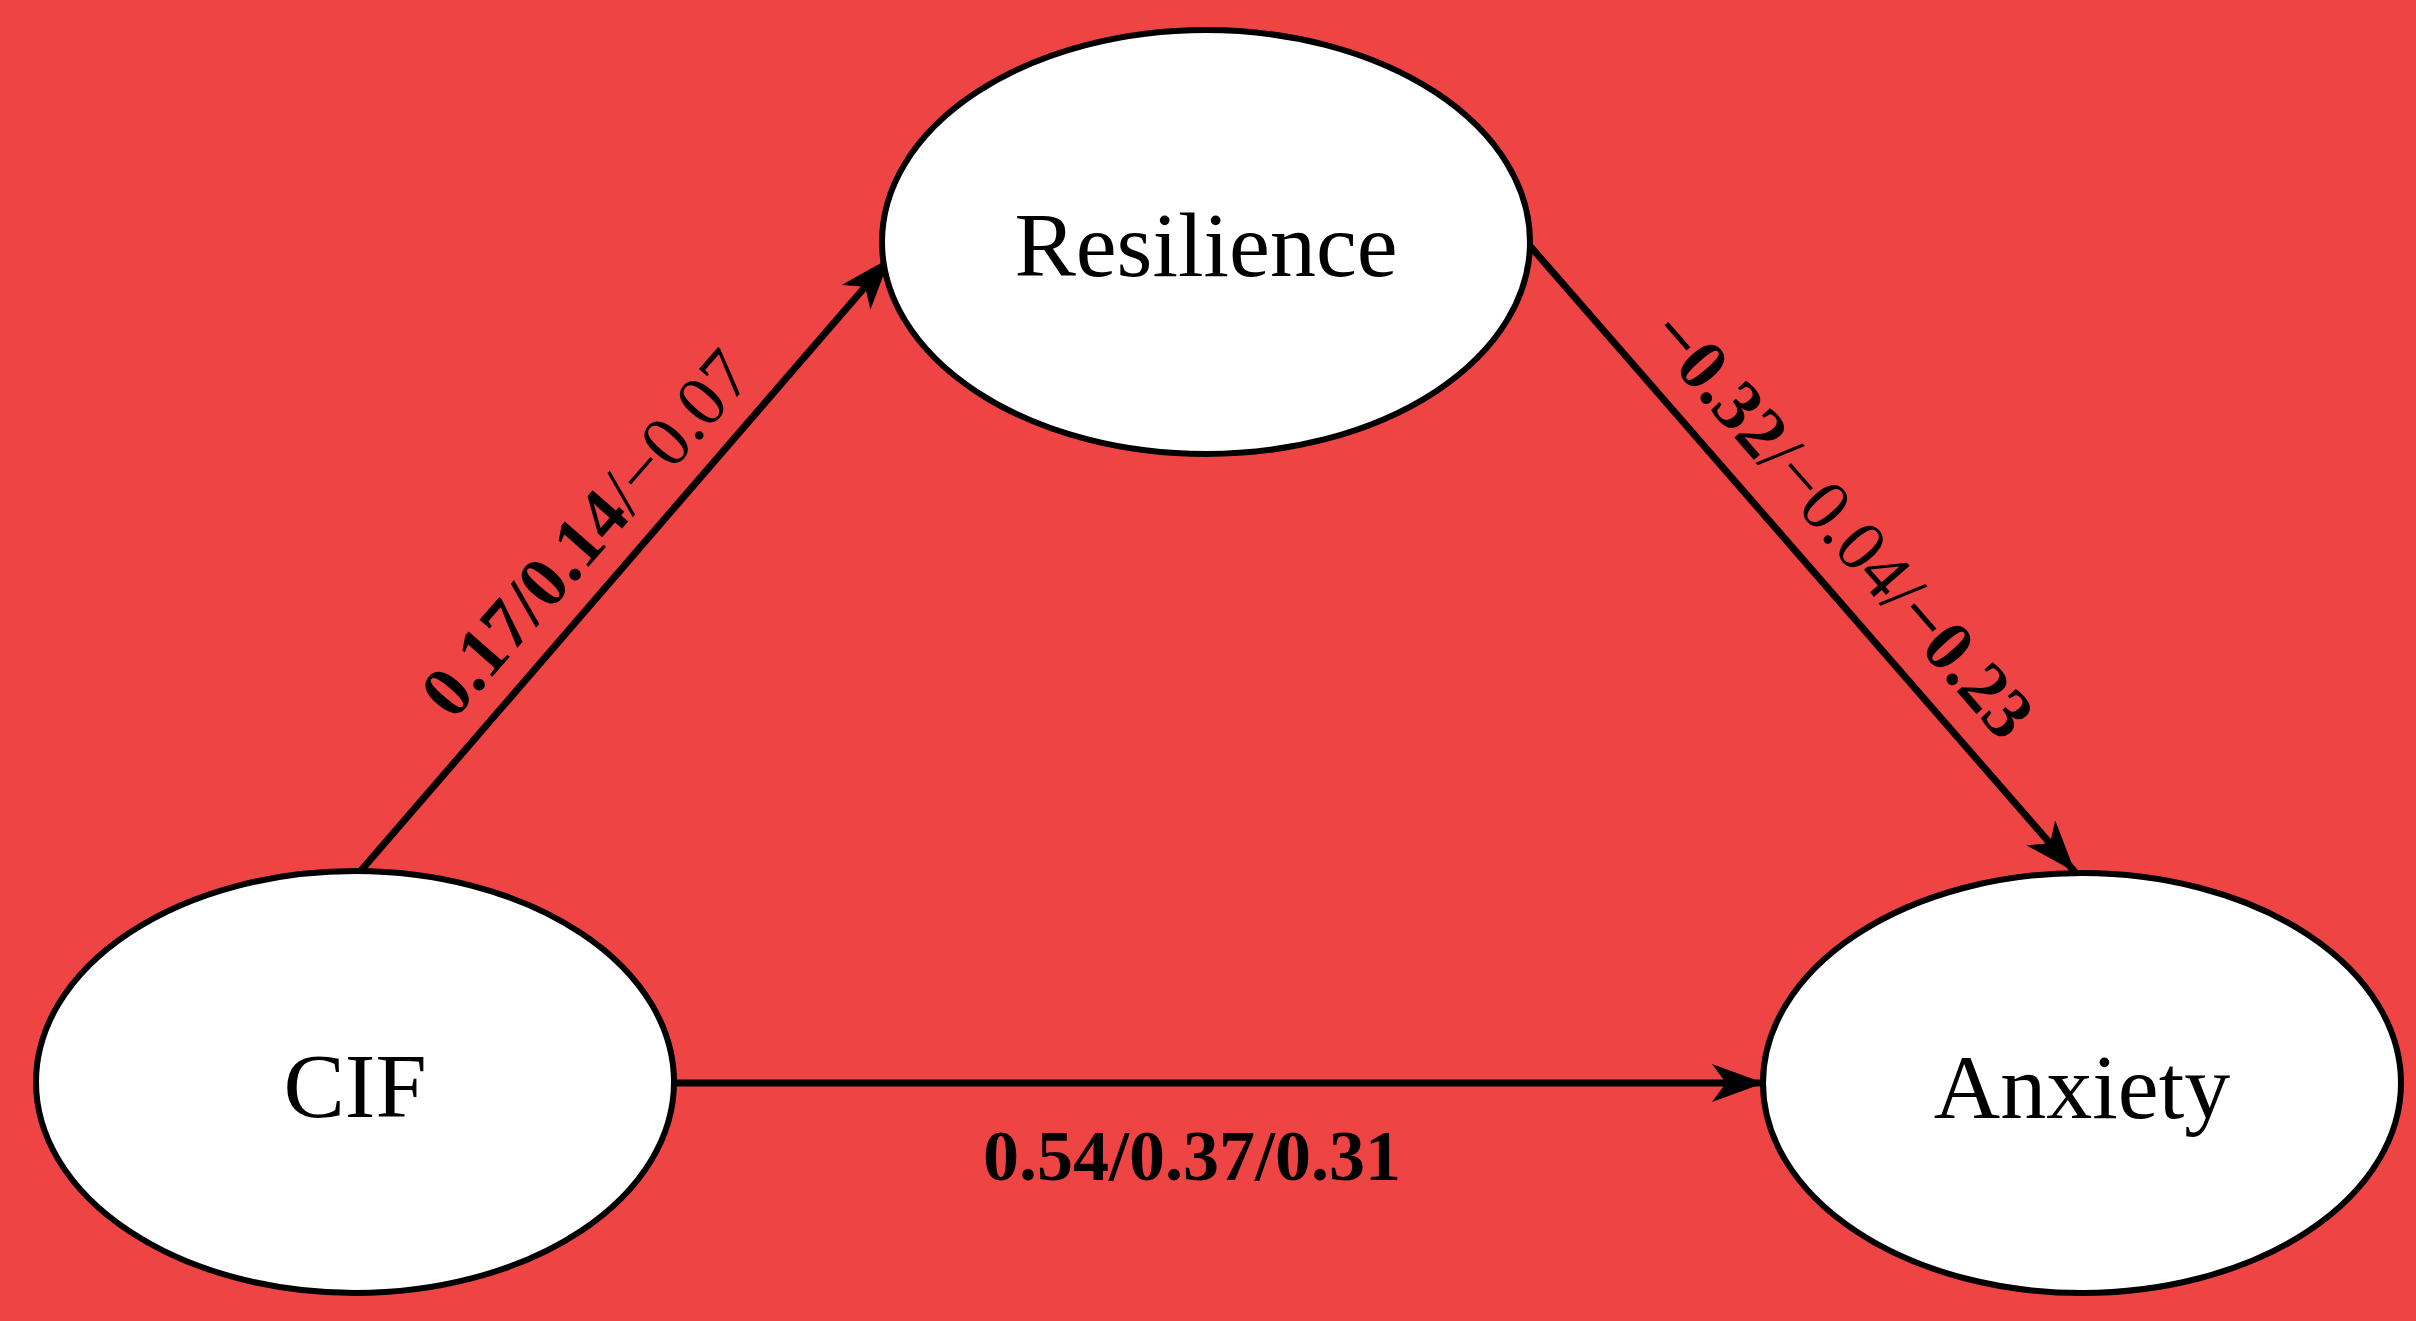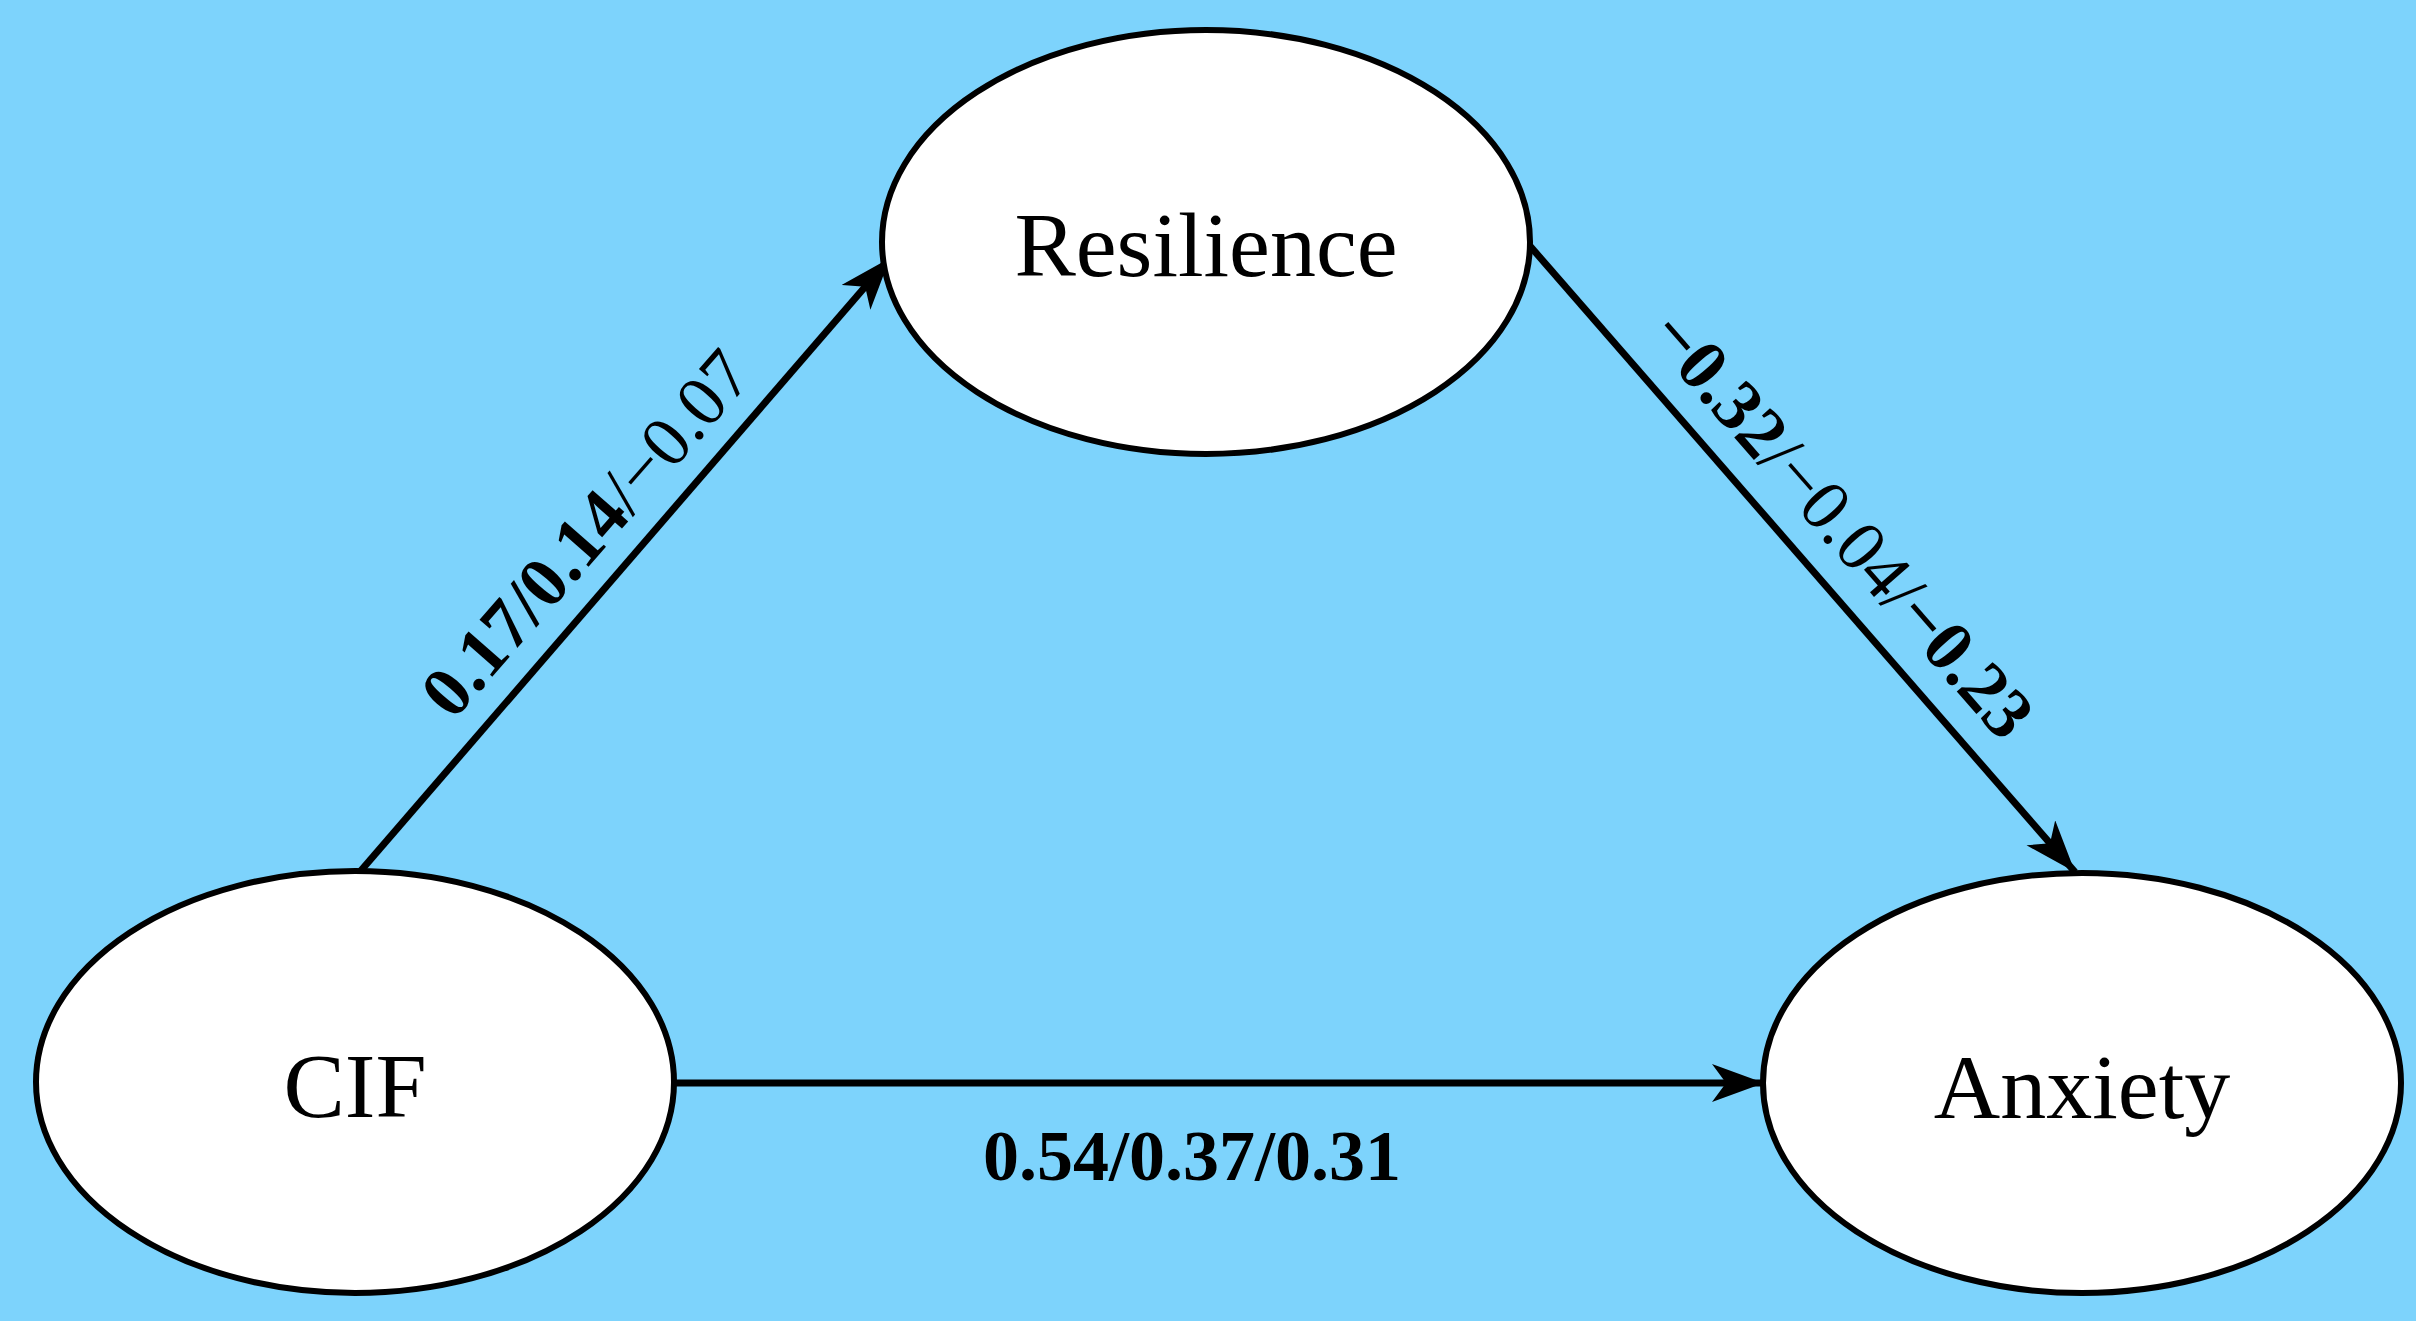--- a/index.html
+++ b/index.html
@@ -3,21 +3,21 @@
 <meta charset="utf-8">
 <style>
   html, body {
     margin: 0;
     padding: 0;
     background: #ffffff;
   }
   .figure {
     width: 2416px;
     height: 1321px;
-    background: #7dd3fc;
+    background: #ef4444;
     position: relative;
     overflow: hidden;
   }
   svg {
     display: block;
     width: 2416px;
     height: 1321px;
   }
   .node-shape {
     fill: #ffffff;

